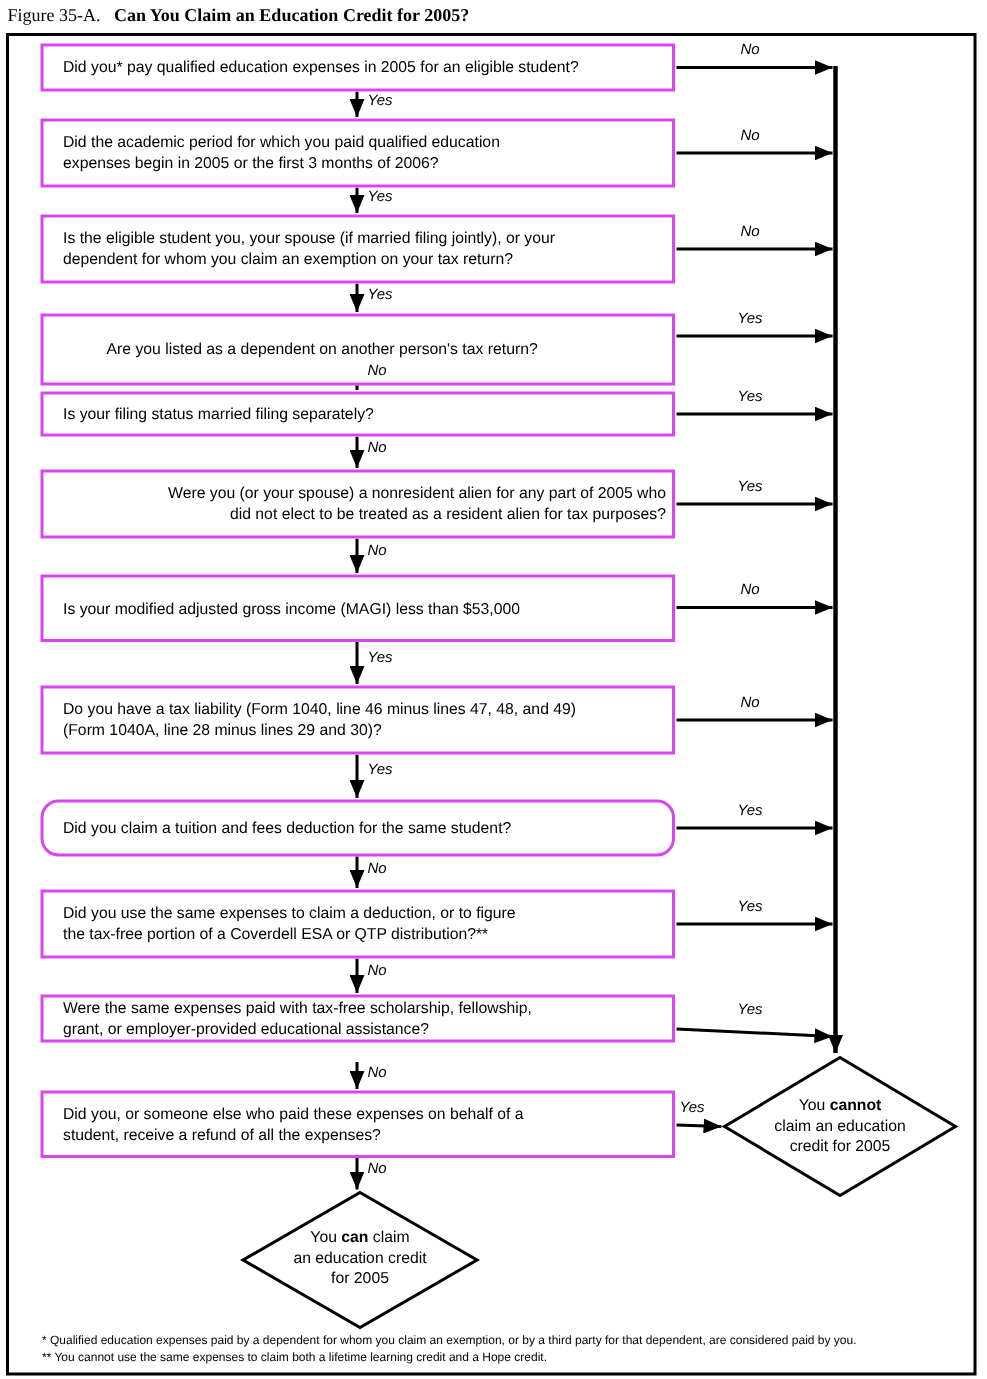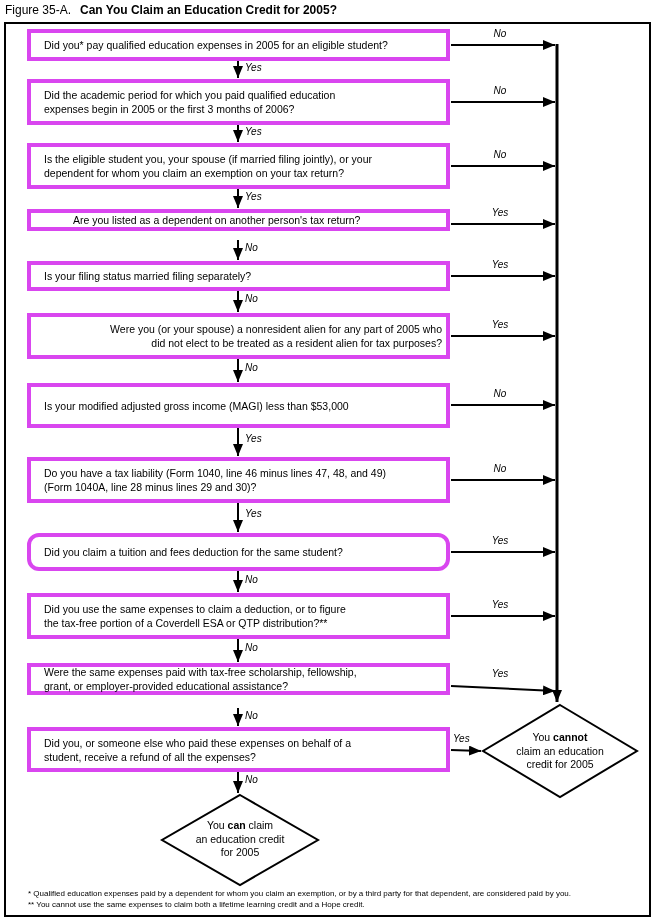--- a/index.html
+++ b/index.html
@@ -6,34 +6,34 @@
   #stage{
     position:relative;
     width:658px;height:919px;
     background:#ffffff;
     font-family:"Liberation Sans", sans-serif;
     color:#000;
     overflow:hidden;
   }
   .fig-title{
     position:absolute;left:5px;top:3px;
-    font-size:12px;white-space:nowrap;
+    font-size:12px;white-space:nowrap;font-family:Liberation Serif, serif;
   }
   .fig-title .prefix{font-weight:normal;}
   .fig-title .main{font-weight:bold;margin-left:9px;}
   .outer-border{
     position:absolute;left:4px;top:22px;
     width:643px;height:891px;
     border:2px solid #000;background:#fff;
     box-sizing:content-box;
   }
   svg.connectors{position:absolute;left:0;top:0;pointer-events:none;}
   .qbox{
     position:absolute;left:27px;width:423px;
-    border:4px solid #d946ef;background:#fff;
+    border:2px solid #d946ef;background:#fff;
     box-sizing:border-box;
     display:flex;flex-direction:column;justify-content:center;
     padding-left:13px;padding-right:4px;
     font-size:10.5px;line-height:14px;
   }
   .qline{white-space:nowrap;}
   .blabel{
     position:absolute;
     font-style:italic;font-size:10px;line-height:12px;
     white-space:nowrap;
@@ -106,21 +106,21 @@
     <div class="qline">Did you* pay qualified education expenses in 2005 for an eligible student?</div>
   </div>
   <div class="qbox" style="top:79px;height:46px;">
     <div class="qline">Did the academic period for which you paid qualified education</div>
     <div class="qline">expenses begin in 2005 or the first 3 months of 2006?</div>
   </div>
   <div class="qbox" style="top:143px;height:46px;">
     <div class="qline">Is the eligible student you, your spouse (if married filing jointly), or your</div>
     <div class="qline">dependent for whom you claim an exemption on your tax return?</div>
   </div>
-  <div class="qbox" style="top:209px;height:22px;padding-left:42px;">
+  <div class="qbox" style="top:209px;height:48px;padding-left:42px;">
     <div class="qline">Are you listed as a dependent on another person's tax return?</div>
   </div>
   <div class="qbox" style="top:261px;height:30px;">
     <div class="qline">Is your filing status married filing separately?</div>
   </div>
   <div class="qbox" style="top:313px;height:46px;text-align:right;">
     <div class="qline">Were you (or your spouse) a nonresident alien for any part of 2005 who</div>
     <div class="qline">did not elect to be treated as a resident alien for tax purposes?</div>
   </div>
   <div class="qbox" style="top:383px;height:45px;">

